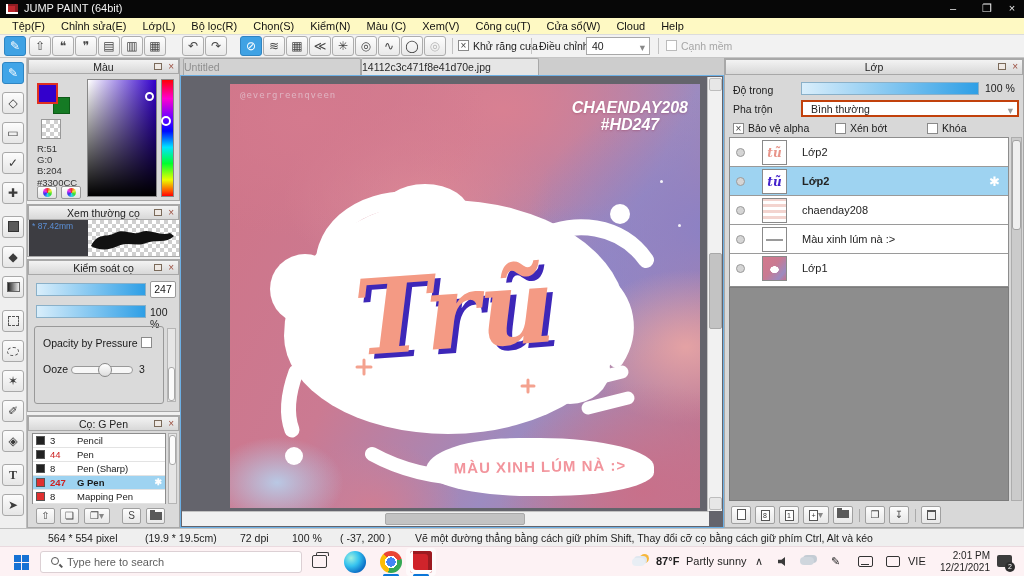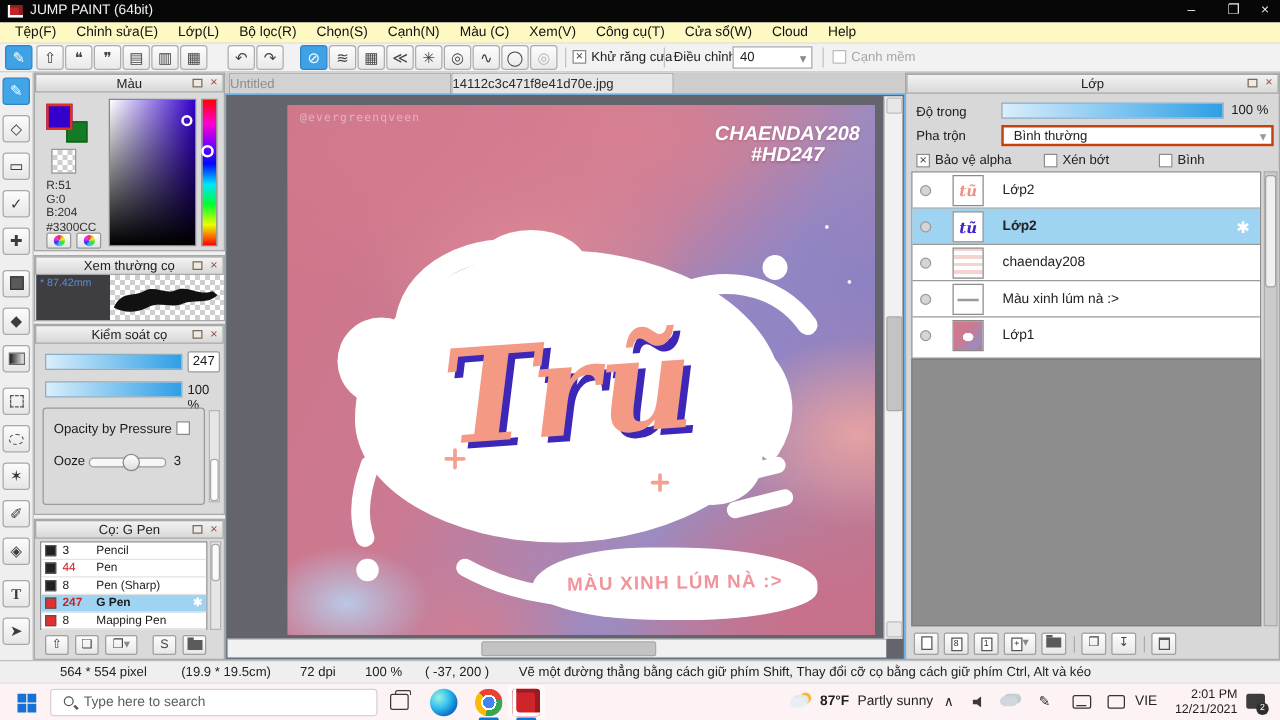--- a/index.html
+++ b/index.html
@@ -208,21 +208,21 @@
     <div class="abs wbtn" id="btn-max">❐</div>
     <div class="abs wbtn" id="btn-close">×</div>
   </div>
 
   <div class="abs" id="menubar">
     <span class="menu-item">Tệp(F)</span>
     <span class="menu-item">Chỉnh sửa(E)</span>
     <span class="menu-item">Lớp(L)</span>
     <span class="menu-item">Bộ lọc(R)</span>
     <span class="menu-item">Chọn(S)</span>
-    <span class="menu-item">Cạnh(N)</span>
+    <span class="menu-item">Kiểm(N)</span>
     <span class="menu-item">Màu (C)</span>
     <span class="menu-item">Xem(V)</span>
     <span class="menu-item">Công cụ(T)</span>
     <span class="menu-item">Cửa sổ(W)</span>
     <span class="menu-item">Cloud</span>
     <span class="menu-item">Help</span>
   </div>
 
   <div class="abs" id="toolbar">
     <div class="abs tbtn blue" style="left:4px">✎</div>
@@ -447,21 +447,21 @@
     <span class="abs lp-label" style="top:44px">Pha trộn</span>
     <div class="abs" id="lp-blend">
       <span>Bình thường</span>
       <span class="arr">▾</span>
     </div>
     <span class="abs chkbox" style="left:8px; top:64px">×</span>
     <span class="abs lp-chk" style="left:23px">Bảo vệ alpha</span>
     <span class="abs chkbox" style="left:110px; top:64px"></span>
     <span class="abs lp-chk" style="left:125px">Xén bớt</span>
     <span class="abs chkbox" style="left:202px; top:64px"></span>
-    <span class="abs lp-chk" style="left:217px">Bình</span>
+    <span class="abs lp-chk" style="left:217px">Khóa</span>
 
     <div class="abs" id="layer-rows">
       <div class="lrow">
         <span class="vis"></span>
         <span class="thumb checker"><span class="thumb-word" style="color:#e8958a">tũ</span></span>
         <span class="lname">Lớp2</span>
       </div>
       <div class="lrow sel">
         <span class="vis"></span>
         <span class="thumb"><span class="thumb-word" style="color:#4422cc">tũ</span></span>

